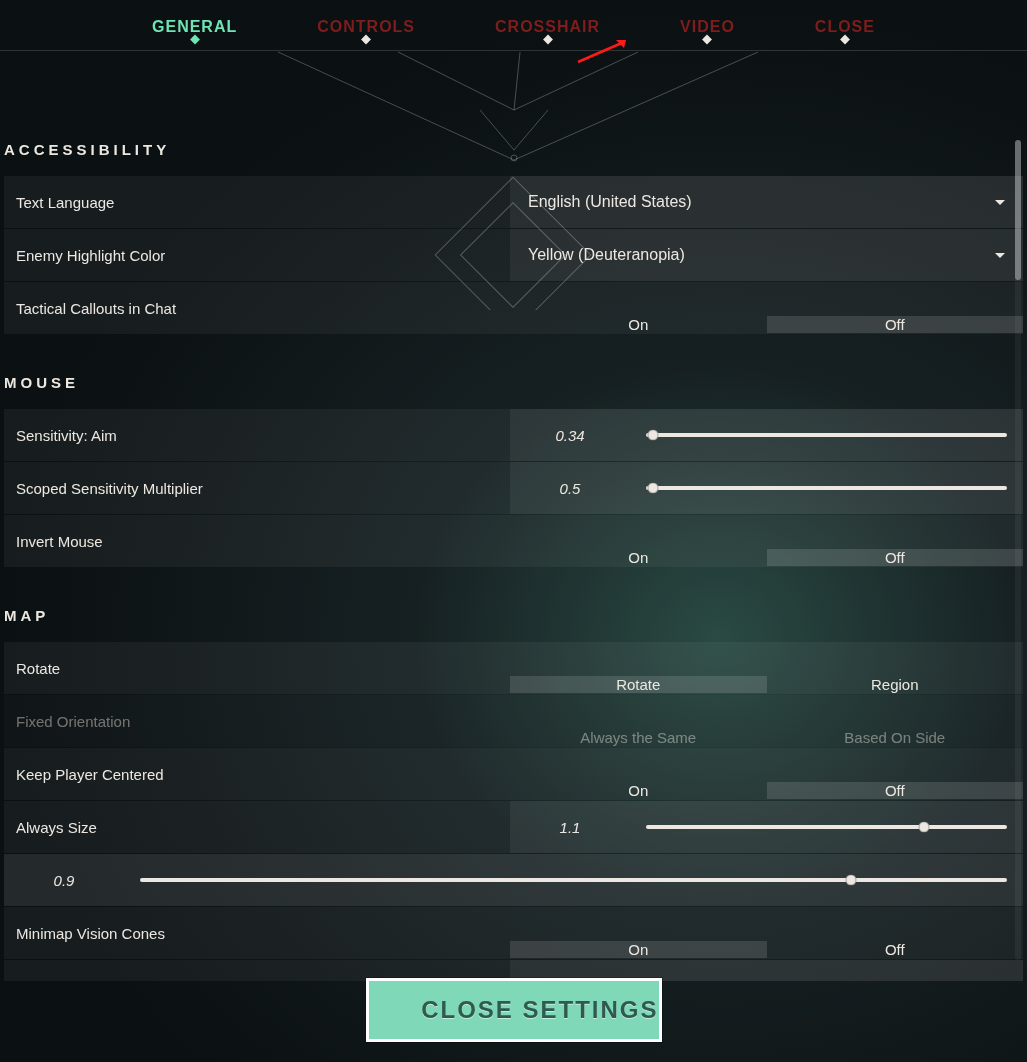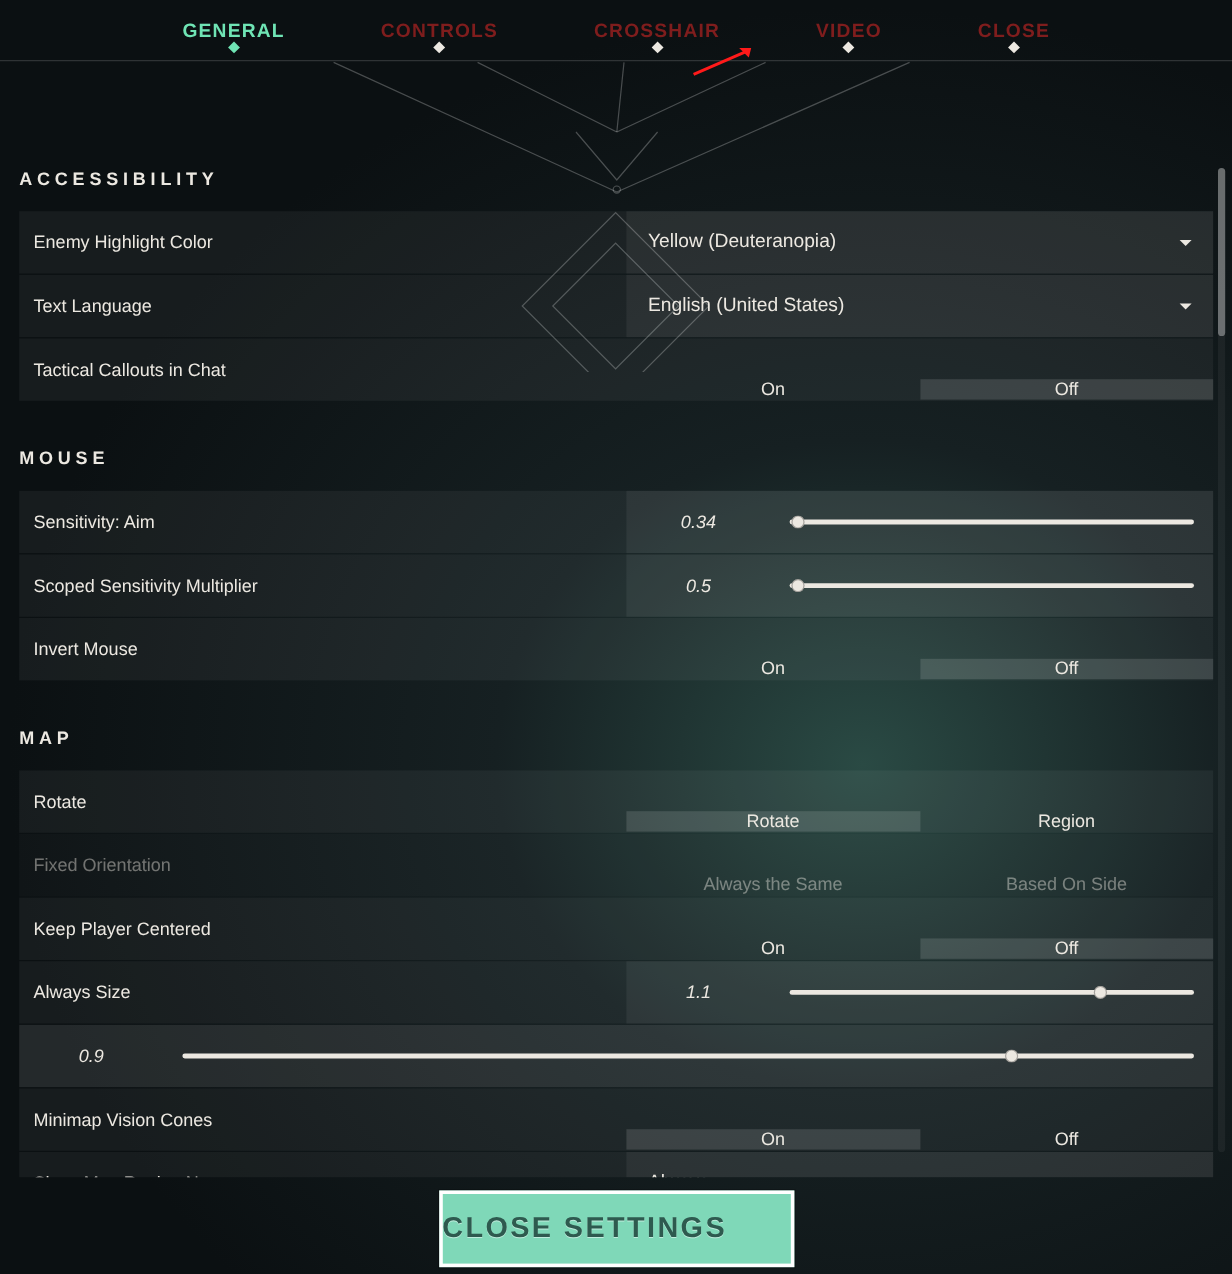--- a/index.html
+++ b/index.html
@@ -35,21 +35,21 @@
     position:absolute;
     left:0;top:50px;
     width:1027px;height:260px;
     pointer-events:none;
     z-index:1;
   }
   
   .scroll-area{
     position:relative;
     z-index:5;
-    padding:40px 16px 0;
+    padding:40px 4px 0;
     height:930px;
     overflow:hidden;
   }
   .section-title{
     font-size:15px;letter-spacing:4px;font-weight:700;
     margin:40px 0 18px;color:#ece8e1;
   }
   .section-title:first-child{margin-top:50px;}
   .row{
     display:flex;height:52px;margin-bottom:1px;
@@ -97,26 +97,26 @@
   .fake-scroll{
     position:absolute;right:6px;top:140px;width:6px;height:820px;
     background:rgba(255,255,255,0.05);border-radius:3px;
   }
   .fake-scroll .thumb{
     position:absolute;left:0;top:0;width:6px;height:140px;
     background:rgba(255,255,255,0.35);border-radius:3px;
   }
   
   .close-btn{
-    position:absolute;left:50%;bottom:6px;transform:translateX(-50%);
+    position:absolute;left:50%;bottom:20px;transform:translateX(-50%);
     width:296px;height:64px;
     background:#7fd8b8;
     border:3px solid #fff;
     outline:1px solid rgba(0,0,0,.25);
-    display:flex;align-items:center;justify-content:flex-start;
+    display:flex;align-items:center;justify-content:flex-end;
     font-size:24px;font-weight:700;letter-spacing:2px;
     color:#2e5a4f;
     cursor:pointer;
     text-shadow:0 1px 0 rgba(255,255,255,.5);
     z-index:10;
   }
   
   .red-arrow{
     position:absolute;left:574px;top:36px;z-index:20;pointer-events:none;
   }
@@ -164,36 +164,36 @@
 <svg class="red-arrow" width="60" height="30">
   <line x1="4" y1="26" x2="50" y2="6" stroke="#ff1a1a" stroke-width="2.5"></line>
   <polygon points="52,4 42,4 50,12" fill="#ff1a1a"></polygon>
 </svg>
 
 <div class="scroll-area">
 
   <div class="section-title">ACCESSIBILITY</div>
 
   <div class="row">
+    <div class="label-cell">Text Language</div>
+    <div class="dropdown">
+      <span>English (United States)</span>
+      <span class="caret"></span>
+    </div>
+  </div>
+
+  <div class="row">
     <div class="label-cell">Enemy Highlight Color</div>
     <div class="dropdown">
       <span>Yellow (Deuteranopia)</span>
       <span class="caret"></span>
     </div>
   </div>
 
   <div class="row">
-    <div class="label-cell">Text Language</div>
-    <div class="dropdown">
-      <span>English (United States)</span>
-      <span class="caret"></span>
-    </div>
-  </div>
-
-  <div class="row">
     <div class="label-cell">Tactical Callouts in Chat</div>
     <div class="toggle value-cell">
       <div class="opt">On</div>
       <div class="opt selected">Off</div>
     </div>
   </div>
 
   <div class="section-title">MOUSE</div>
 
   <div class="row">

